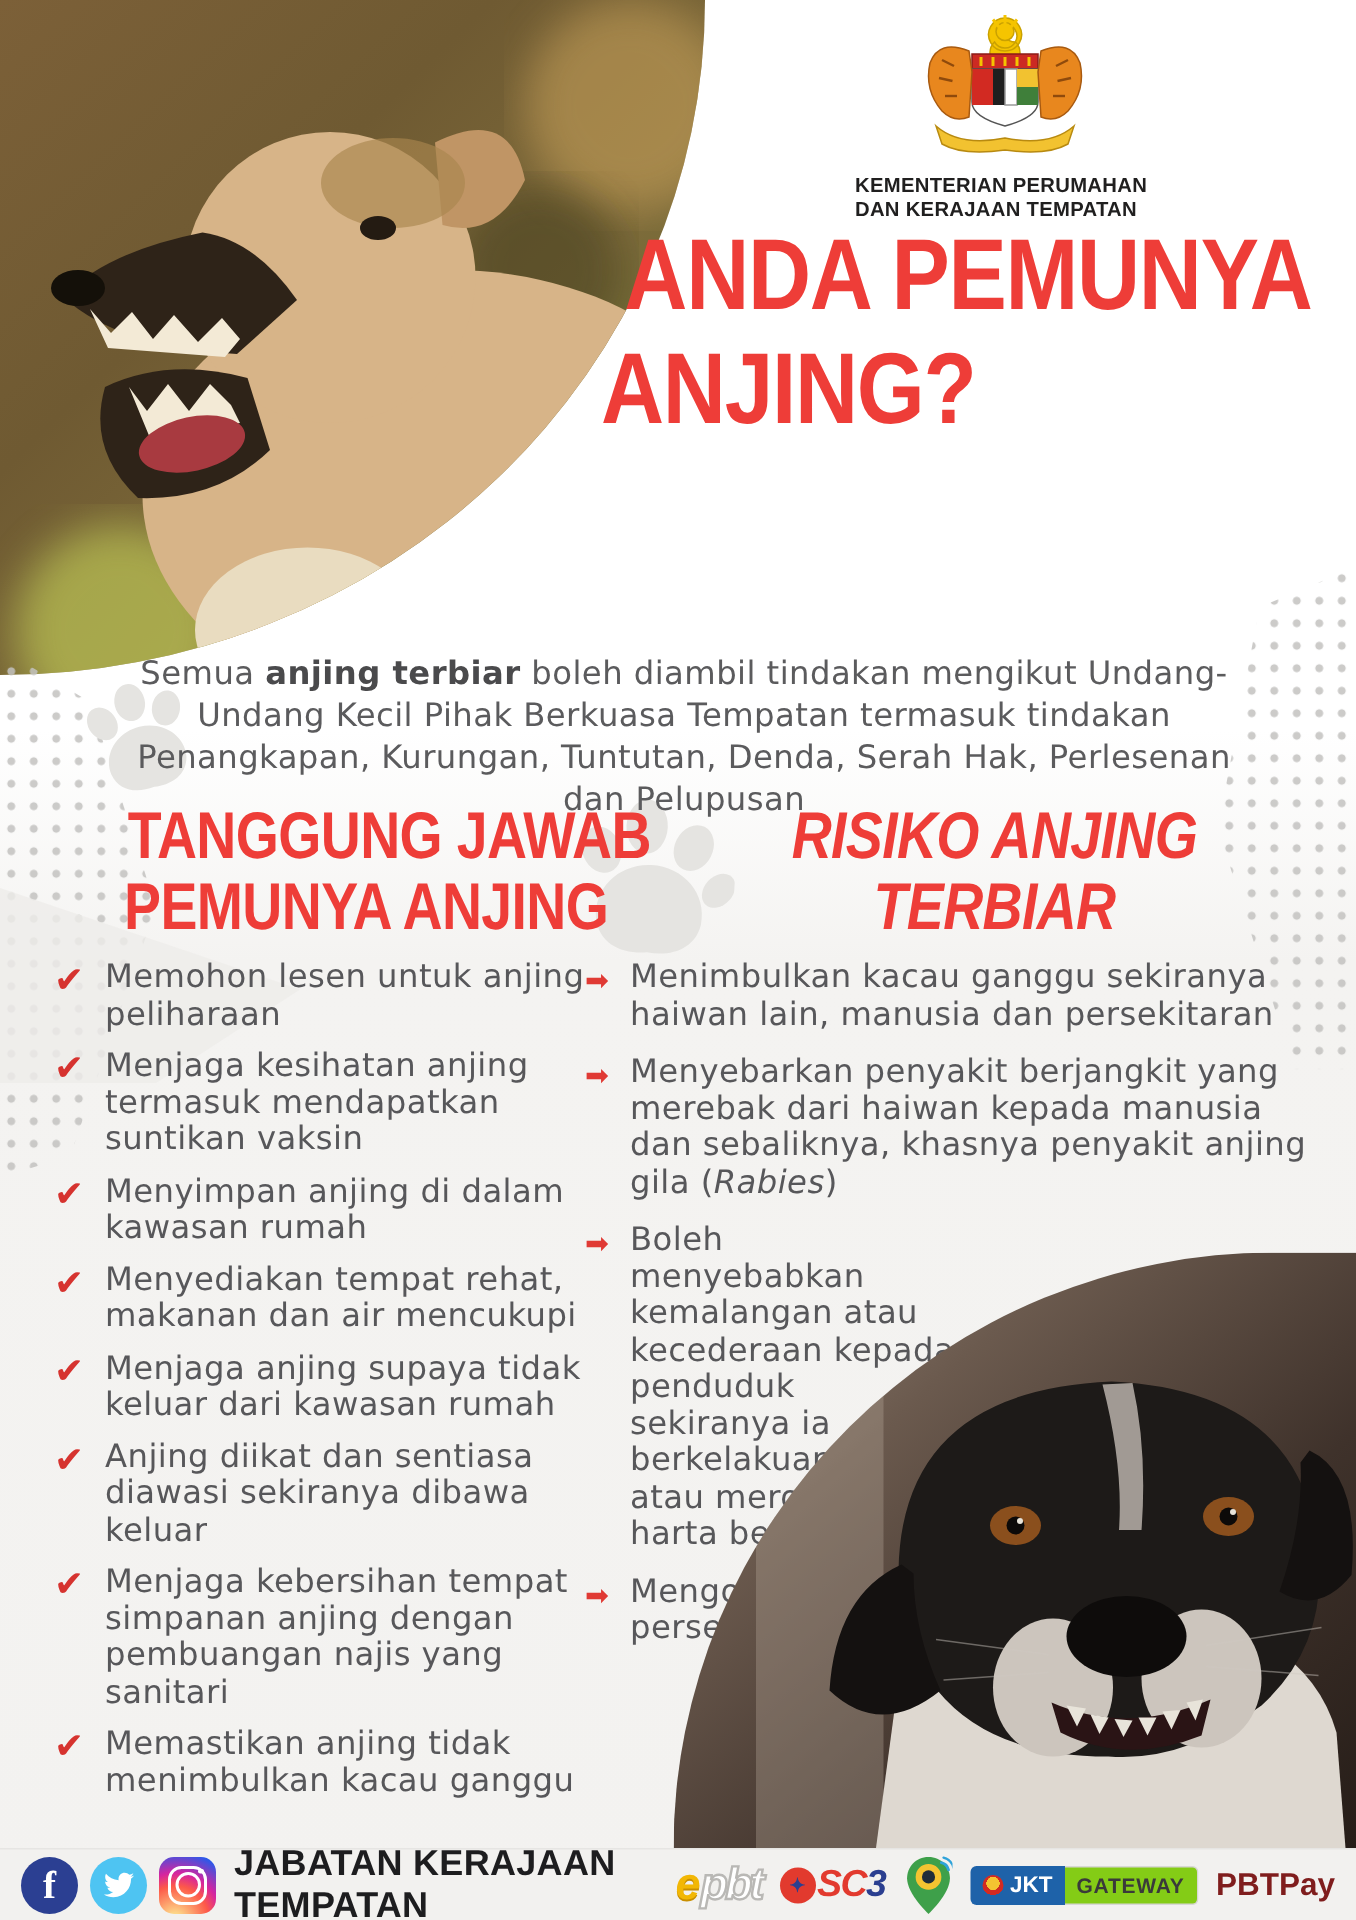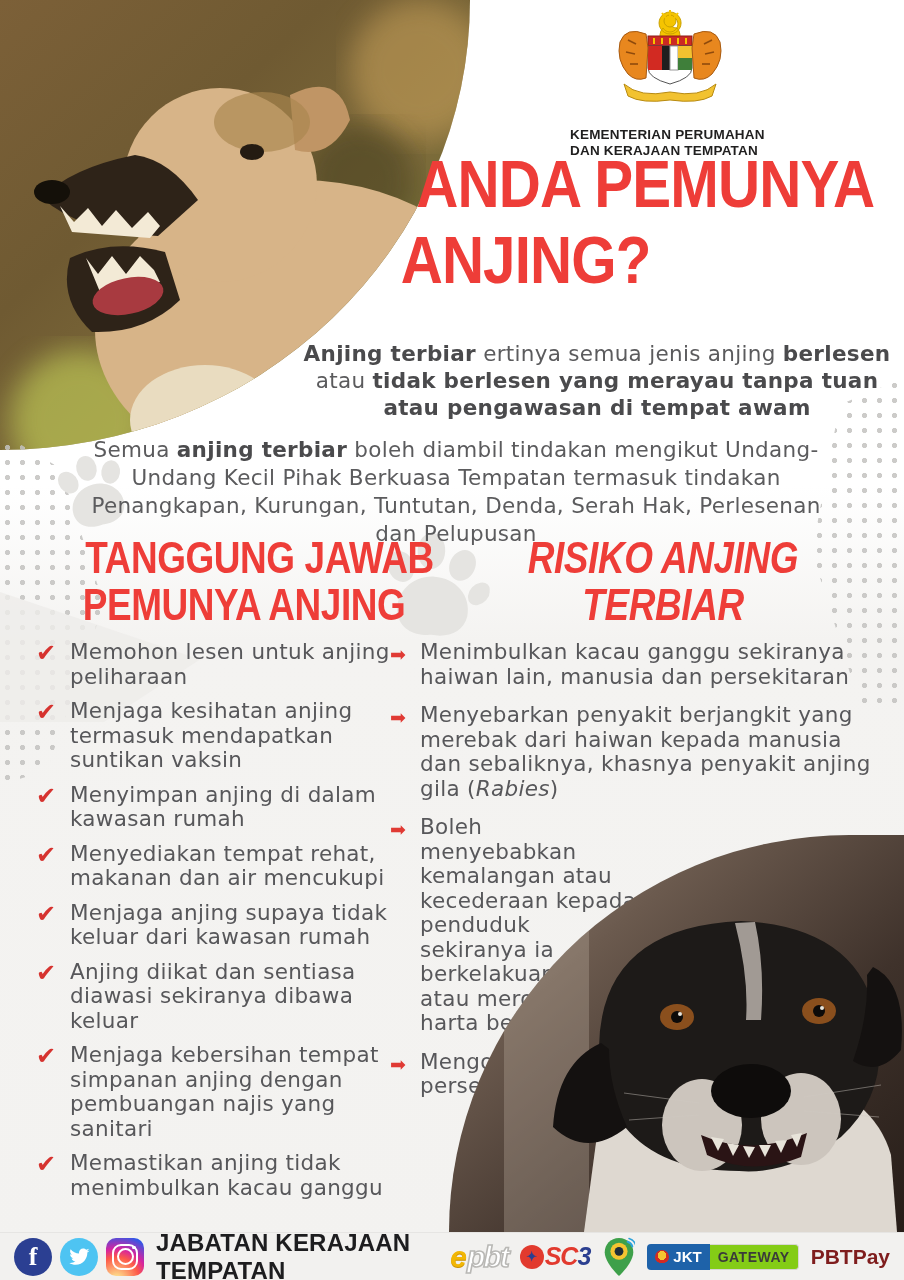--- a/index.html
+++ b/index.html
@@ -21,21 +21,21 @@
         clip-path:polygon(100% 0,30% 8%,0 52%,55% 100%,100% 100%);}
   .gray-wedge{position:absolute;left:0;top:592px;width:200px;height:130px;background:#edecea;
         clip-path:polygon(0 0,100% 52%,52% 100%,0 100%);opacity:.8;}
   .paw{position:absolute;}
   .paw svg{display:block;width:100%;height:100%;}
   .paw-small{left:52px;top:450px;width:84px;height:78px;transform:rotate(-14deg);}
   .paw-large{left:378px;top:530px;width:112px;height:106px;transform:rotate(3deg);}
   
   .ministry{position:absolute;left:552px;top:8px;width:236px;text-align:center;}
   .crest{width:128px;height:102px;margin:0 auto;}
-  .ministry-name{margin-top:13px;font-family:"Liberation Sans",sans-serif;font-weight:800;
+  .ministry-name{margin-top:2px;font-family:"Liberation Sans",sans-serif;font-weight:800;
         font-size:13.5px;line-height:16px;color:#201f1f;letter-spacing:.2px;text-align:left;
         padding-left:18px;}
   
   .title{position:absolute;left:382px;top:146px;width:520px;
         font-family:"Liberation Sans",sans-serif;font-weight:800;color:#ee3d38;
         font-size:67px;line-height:76px;letter-spacing:-1px;}
   .cond{display:inline-block;transform:scaleX(.87);transform-origin:center;white-space:nowrap;}
   
   .intro{position:absolute;left:290px;top:318px;width:614px;text-align:center;
         font-size:21.5px;line-height:27px;letter-spacing:.3px;color:#5b5b5d;}
@@ -204,21 +204,20 @@
       <div>KEMENTERIAN PERUMAHAN</div>
       <div>DAN KERAJAAN TEMPATAN</div>
     </div>
   </div>
 
   <div class="title">
     <span class="cond">ANDA PEMUNYA</span><br>
     <span class="cond">ANJING?</span>
   </div>
 
-  <p class="intro"><b>Anjing terbiar</b><span> ertinya semua jenis anjing </span><b>berlesen</b><span> atau </span><b>tidak berlesen yang merayau tanpa tuan atau pengawasan di tempat awam</b></p>
 
   <p class="law"><span>Semua </span><b>anjing terbiar</b><span> boleh diambil tindakan mengikut Undang-Undang Kecil Pihak Berkuasa Tempatan termasuk tindakan Penangkapan, Kurungan, Tuntutan, Denda, Serah Hak, Perlesenan dan Pelupusan</span></p>
 
   <div class="sec-head head-left">
     <span class="cond">TANGGUNG JAWAB</span><br>
     <span class="cond">PEMUNYA ANJING</span>
   </div>
   <div class="list list-left">
     <div class="li">
         <span class="chk">✔</span>

